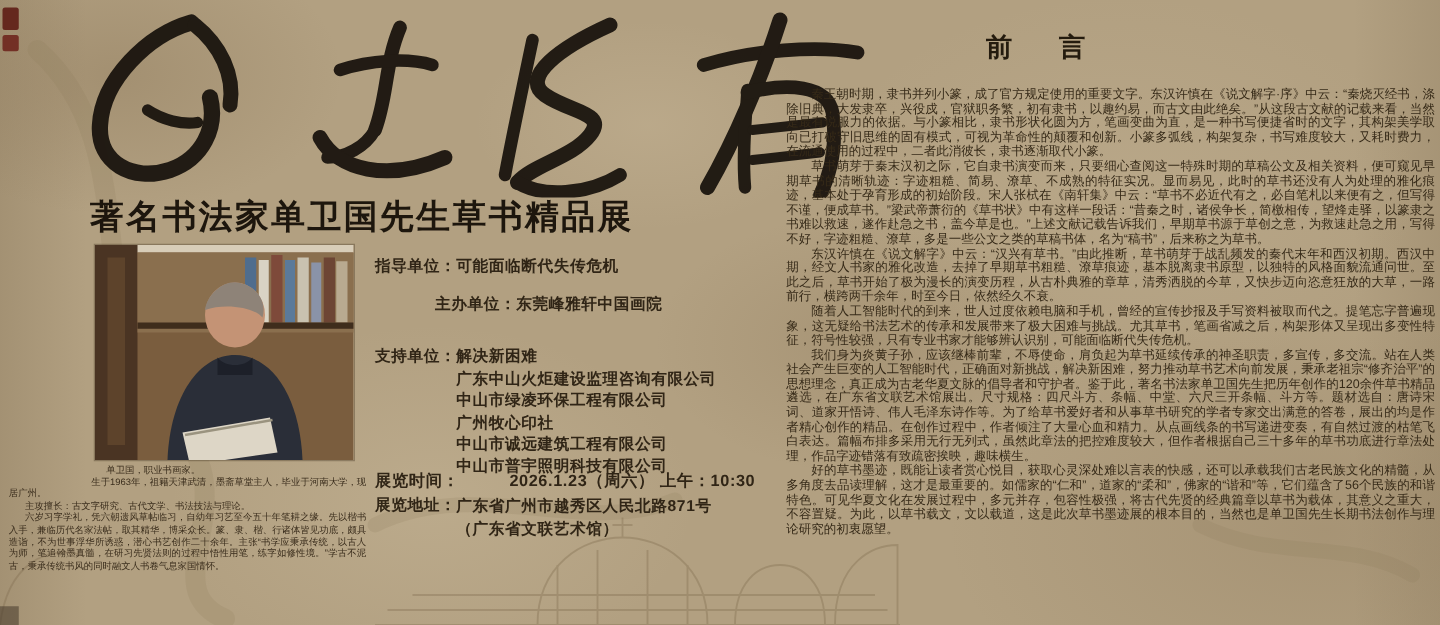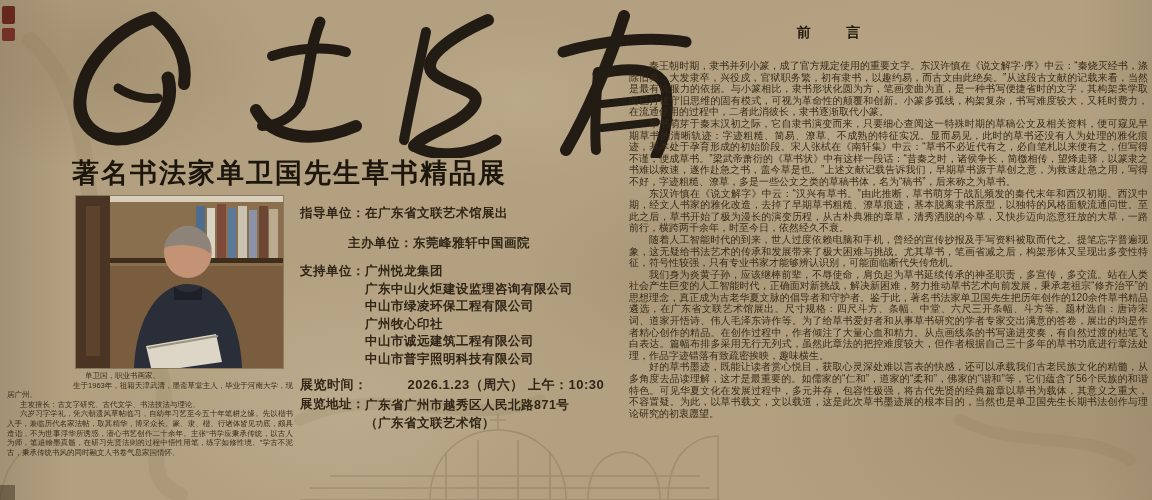--- a/index.html
+++ b/index.html
@@ -40,28 +40,28 @@
   .bio .b3{text-indent:13px;}
   .bio .b4{text-indent:13px;}
   
   .org{position:absolute;left:300px;top:0;width:300px;font-size:12.5px;font-weight:bold;
        color:#302516;letter-spacing:.5px;}
   .org-row{position:absolute;left:0;display:flex;}
   .org-label{white-space:nowrap;}
   .org-value{white-space:nowrap;}
   .row-guide{top:205px;}
   .row-host{top:235px;margin-left:48px;}
-  .row-support{top:263px;}
+  .row-support{top:277px;}
   .support-list div{line-height:17.5px;white-space:nowrap;}
   .row-time{top:376px;font-size:13px;gap:40px;}
   .row-venue{top:396px;}
   .venue-wrap div{line-height:18px;white-space:nowrap;}
   
   .preface{position:absolute;left:585px;top:24px;width:563px;}
-  .preface-title{margin:0 60px 18px 0;text-align:center;font-size:14px;font-weight:bold;
+  .preface-title{margin:0 60px 18px 0;text-align:center;font-size:21px;font-weight:bold;
        letter-spacing:16px;color:#241b0e;font-family:"Liberation Serif", serif;}
   .preface-body{margin-top:12px;font-size:10px;line-height:11.6px;color:#362a18;text-align:justify;margin-left:44px;}
   .preface-body p{margin:0;text-indent:2em;}
 </style>
 </head>
 <body>
 
 <div class="poster">
 
   <svg class="bg-art" viewBox="0 0 1152 500" aria-hidden="true">
@@ -142,30 +142,30 @@
   <div class="bio">
     <p class="b1">单卫国，职业书画家。</p>
     <p class="b2">生于1963年，祖籍天津武清，墨斋草堂主人，毕业于河南大学，现居广州。</p>
     <p class="b3">主攻擅长：古文字研究、古代文学、书法技法与理论。</p>
     <p class="b4">六岁习字学礼，凭六朝遗风草帖临习，自幼年习艺至今五十年笔耕之缘。先以楷书入手，兼临历代名家法帖，取其精华，博采众长。篆、隶、楷、行诸体皆见功底，颇具造诣，不为世事浮华所诱惑，潜心书艺创作二十余年。主张“书学应秉承传统，以古人为师，笔追翰墨真髓，在研习先贤法则的过程中悟性用笔，练字如修性境。”学古不泥古，秉承传统书风的同时融文人书卷气息家国情怀。</p>
   </div>
 
   <div class="org">
     <div class="org-row row-guide">
       <span class="org-label">指导单位：</span>
-      <span class="org-value">在广东省文联艺术馆展出</span>
+      <span class="org-value">可能面临断代失传危机</span>
     </div>
     <div class="org-row row-host">
       <span class="org-label">主办单位：</span>
       <span class="org-value">东莞峰雅轩中国画院</span>
     </div>
     <div class="org-row row-support">
       <span class="org-label">支持单位：</span>
       <span class="support-list">
-        <div>广州悦龙集团</div>
+        <div>解决新困难</div>
         <div>广东中山火炬建设监理咨询有限公司</div>
         <div>中山市绿凌环保工程有限公司</div>
         <div>广州牧心印社</div>
         <div>中山市诚远建筑工程有限公司</div>
         <div>中山市普宇照明科技有限公司</div>
       </span>
     </div>
     <div class="org-row row-time">
       <span class="org-label">展览时间：</span>
       <span class="org-value">2026.1.23（周六） 上午：10:30</span>

